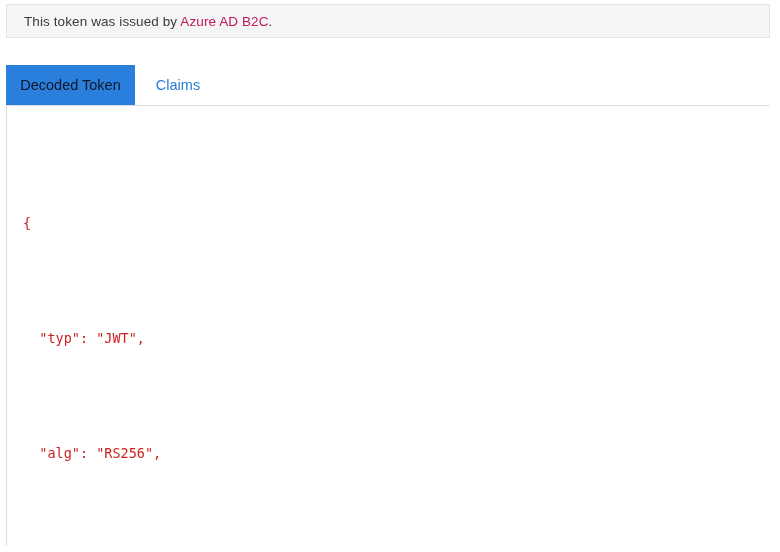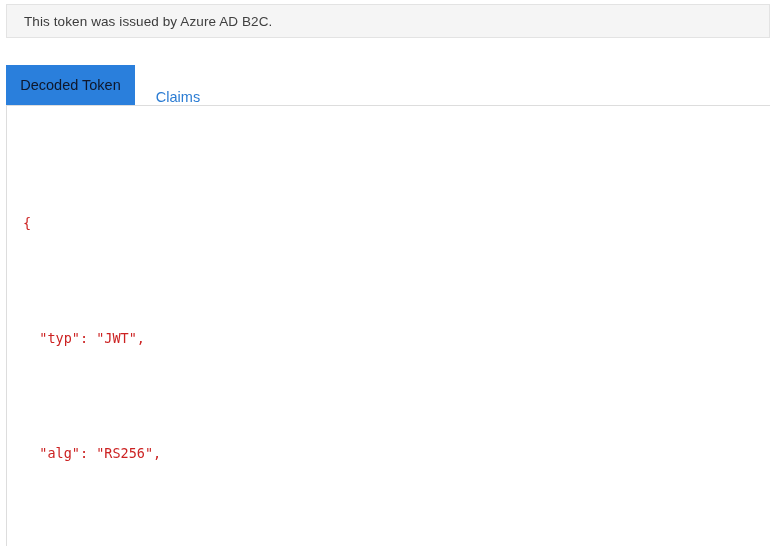--- a/index.html
+++ b/index.html
@@ -29,21 +29,21 @@
     align-items: center;
     padding-left: 17px;
   }
   .banner-text {
     font-size: 13.5px;
     color: #3b3b3b;
     letter-spacing: 0.1px;
     white-space: pre;
   }
   .banner-link {
-    color: #404040;
+    color: #be185d;
     text-decoration: none;
     cursor: pointer;
   }
   .banner-period { color: #3b3b3b; }
 
   
   .tabs {
     position: absolute;
     left: 6px;
     top: 65px;
@@ -63,21 +63,20 @@
   }
   .tab-active {
     width: 129px;
     background: #2a7fdc;
     color: #0f172a;
   }
   .tab-inactive {
     width: 86px;
     background: transparent;
     color: #2b7cd3;
-    align-items: flex-end;
   }
 
   
   .panel {
     position: absolute;
     left: 6px;
     top: 105px;
     width: 764px;
     height: 441px;
     box-sizing: border-box;

